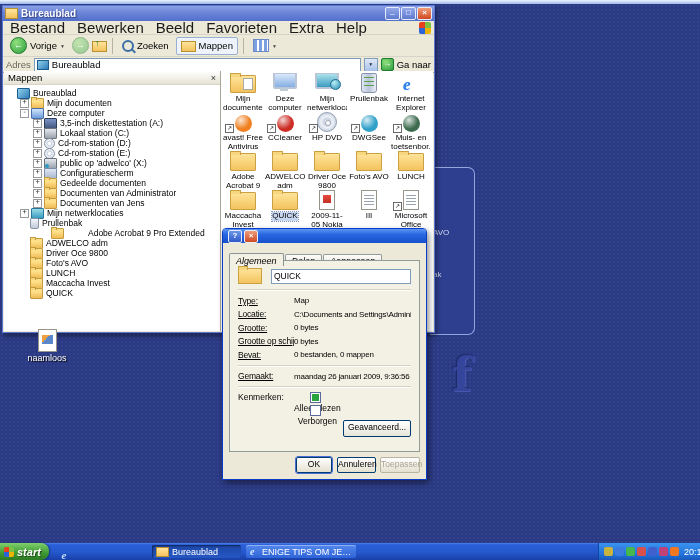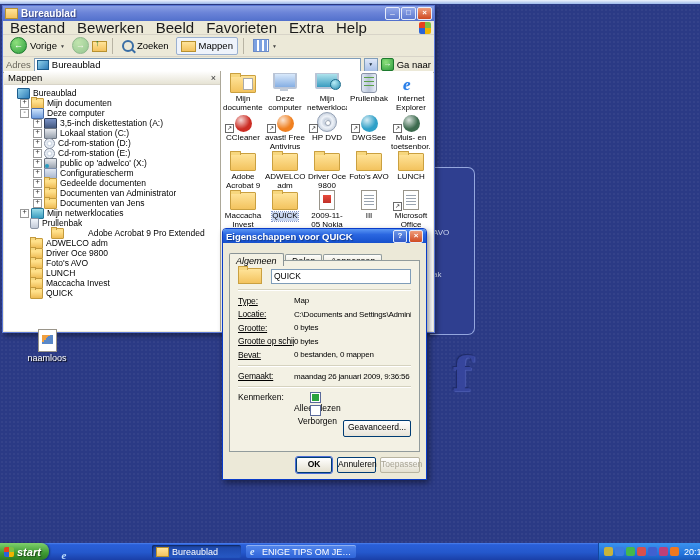--- a/index.html
+++ b/index.html
@@ -161,21 +161,21 @@
   .attr-row{display:flex;margin:4px 8px 0;font-size:8.5px;}
   .attr-label{width:56px;flex:none;}
   .cb-row{display:flex;align-items:center;height:13px;flex-direction:column;}
   .cb{width:9px;height:9px;border:1px solid #5a6a9a;background:#fff;margin-right:4px;position:relative;flex:none;}
   .cb.filled::after{content:'';position:absolute;left:1px;top:1px;right:1px;bottom:1px;background:#2ba33c;}
   .cb-label{font-size:8.5px;}
   .adv-btn{position:absolute;right:8px;bottom:14px;width:66px;height:15px;font-size:8.5px;text-align:center;line-height:13px;
     border:1px solid #003c74;border-radius:2px;background:linear-gradient(#fff,#e8e4d8);}
   .dlg-btn{position:absolute;bottom:6px;height:14px;font-size:8.5px;text-align:center;line-height:12px;
     border:1px solid #003c74;border-radius:2px;background:linear-gradient(#fff,#e4e0d0);color:#000;}
-  #btn-ok{left:73px;width:34px;outline:1px solid #4a6cd4;font-weight:bold;}
+  #btn-ok{left:73px;width:34px;outline:1px solid #4a6cd4;}
   #btn-cancel{left:114px;width:37px;}
   #btn-apply{left:157px;width:38px;color:#a8a494;border-color:#b8b4a0;}
   
   #taskbar{position:absolute;left:0;bottom:0;width:700px;height:17px;
     background:linear-gradient(180deg,#4d82f0 0%,#2a5fd8 10%,#2458cc 55%,#1a3fa8 100%);}
   #start-btn{position:absolute;left:0;top:0;height:17px;width:49px;border-radius:0 8px 8px 0;
     background:linear-gradient(180deg,#7fd06c,#3d9a32 60%,#2d7a24);box-shadow:1px 0 2px rgba(0,0,0,.4);
     display:flex;align-items:center;gap:3px;padding-left:4px;box-sizing:border-box;}
   .flag{width:10px;height:10px;border-radius:2px;flex:none;
     background:linear-gradient(#e8401c,#e8401c) 0 0/50% 50% no-repeat,
@@ -407,31 +407,31 @@
               <div class="gl">Prullenbak</div>
             </div>
             <div class="cell">
               <span class="giw">
                 <span class="gi gi-ie"></span>
               </span>
               <div class="gl">Internet Explorer</div>
             </div>
             <div class="cell">
               <span class="giw">
+                <span class="gi gi-ball" style="background-color: rgb(240, 128, 32);"></span>
+                <span class="lnk"></span>
+              </span>
+              <div class="gl">avast! Free Antivirus</div>
+            </div>
+            <div class="cell">
+              <span class="giw">
                 <span class="gi gi-ball" style="background-color: rgb(204, 45, 36);"></span>
                 <span class="lnk"></span>
               </span>
               <div class="gl">CCleaner</div>
-            </div>
-            <div class="cell">
-              <span class="giw">
-                <span class="gi gi-ball" style="background-color: rgb(240, 128, 32);"></span>
-                <span class="lnk"></span>
-              </span>
-              <div class="gl">avast! Free Antivirus</div>
             </div>
             <div class="cell">
               <span class="giw">
                 <span class="gi gi-disc"></span>
                 <span class="lnk"></span>
               </span>
               <div class="gl">HP DVD</div>
             </div>
             <div class="cell">
               <span class="giw">
@@ -513,21 +513,20 @@
     </div>
   </div>
 
   <div id="naamloos">
     <div class="di-page"></div>
     <div class="di-label">naamloos</div>
   </div>
 
   <div id="dialog">
     <div class="dlg-title">
-      <span class="dt-text">Eigenschappen voor QUICK</span>
       <span class="dlg-tbtn help"></span>
       <span class="dlg-tbtn close"></span>
     </div>
     <div id="dlg-tabs"><span class="tab active">Algemeen</span><span class="tab">Delen</span><span class="tab">Aanpassen</span></div>
     <div class="tab-page">
       <div class="name-row">
         <span class="dlg-folder"></span>
         <input class="name-input" value="QUICK" style="">
       </div>
       <hr class="sep">

